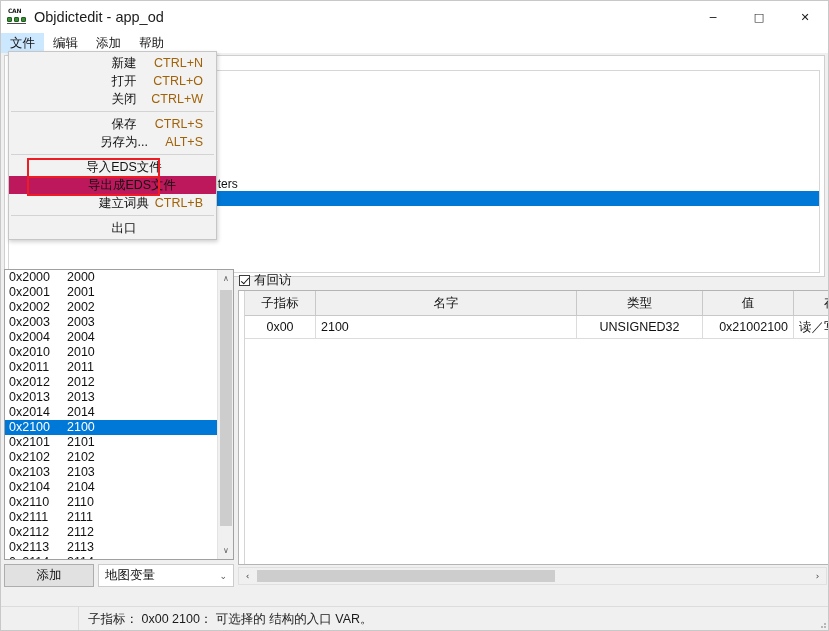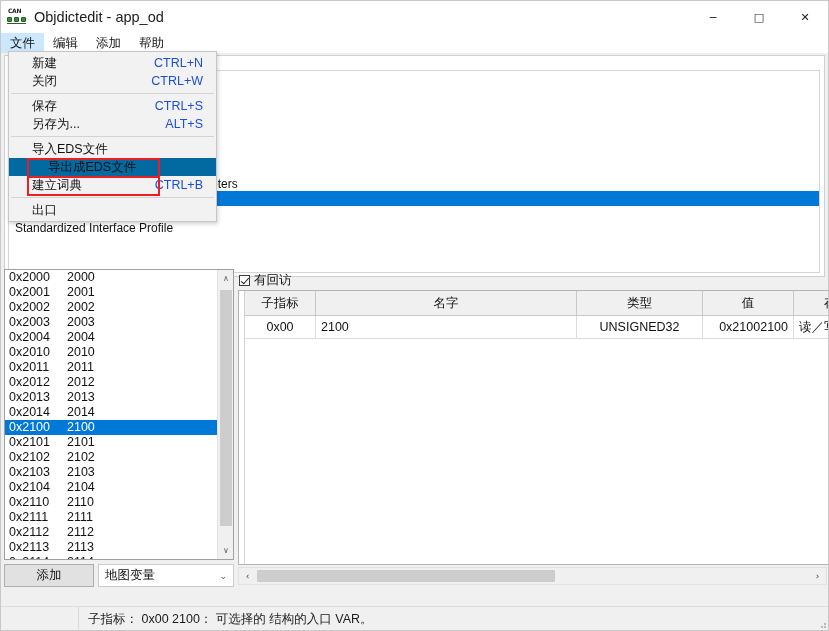--- a/index.html
+++ b/index.html
@@ -428,31 +428,32 @@
     box-shadow: 1px 2px 4px rgba(0,0,0,.18);
   }
   .dd-item {
     height: 18px;
     display: flex;
     align-items: center;
     font-size: 12.5px;
     color: #111;
     position: relative;
     font-family: "Liberation Sans", sans-serif;
+    justify-content: center;
   }
   .dd-item .lbl { padding-left: 23px; white-space: nowrap; }
   .dd-item .accel {
     position: absolute;
     right: 13px;
-    color: #1d4ed8;
+    color: #a16207;
     font-size: 12.5px;
     white-space: nowrap;
     font-family: "Liberation Sans", sans-serif;
   }
-  .dd-item.highlight { background: #0369a1; padding-left: 16px; }
+  .dd-item.highlight { background: #be185d; padding-left: 16px; }
   .dd-sep {
     height: 1px;
     background: #d3d3d3;
     margin: 3px 2px 3px 2px;
   }
   .dd-marker {
     position: absolute;
     border: 2px solid #ee1c25;
     box-sizing: border-box;
     pointer-events: none;
@@ -599,20 +600,24 @@
     </div>
 
   </div>
 
   <div class="dropdown" id="file-dropdown">
       <div class="dd-item">
         <span class="lbl">新建</span>
         <span class="accel">CTRL+N</span>
       </div>
       <div class="dd-item">
+        <span class="lbl">打开</span>
+        <span class="accel">CTRL+O</span>
+      </div>
+      <div class="dd-item">
         <span class="lbl">关闭</span>
         <span class="accel">CTRL+W</span>
       </div>
       <div class="dd-sep"></div>
       <div class="dd-item">
         <span class="lbl">保存</span>
         <span class="accel">CTRL+S</span>
       </div>
       <div class="dd-item">
         <span class="lbl">另存为...</span>

